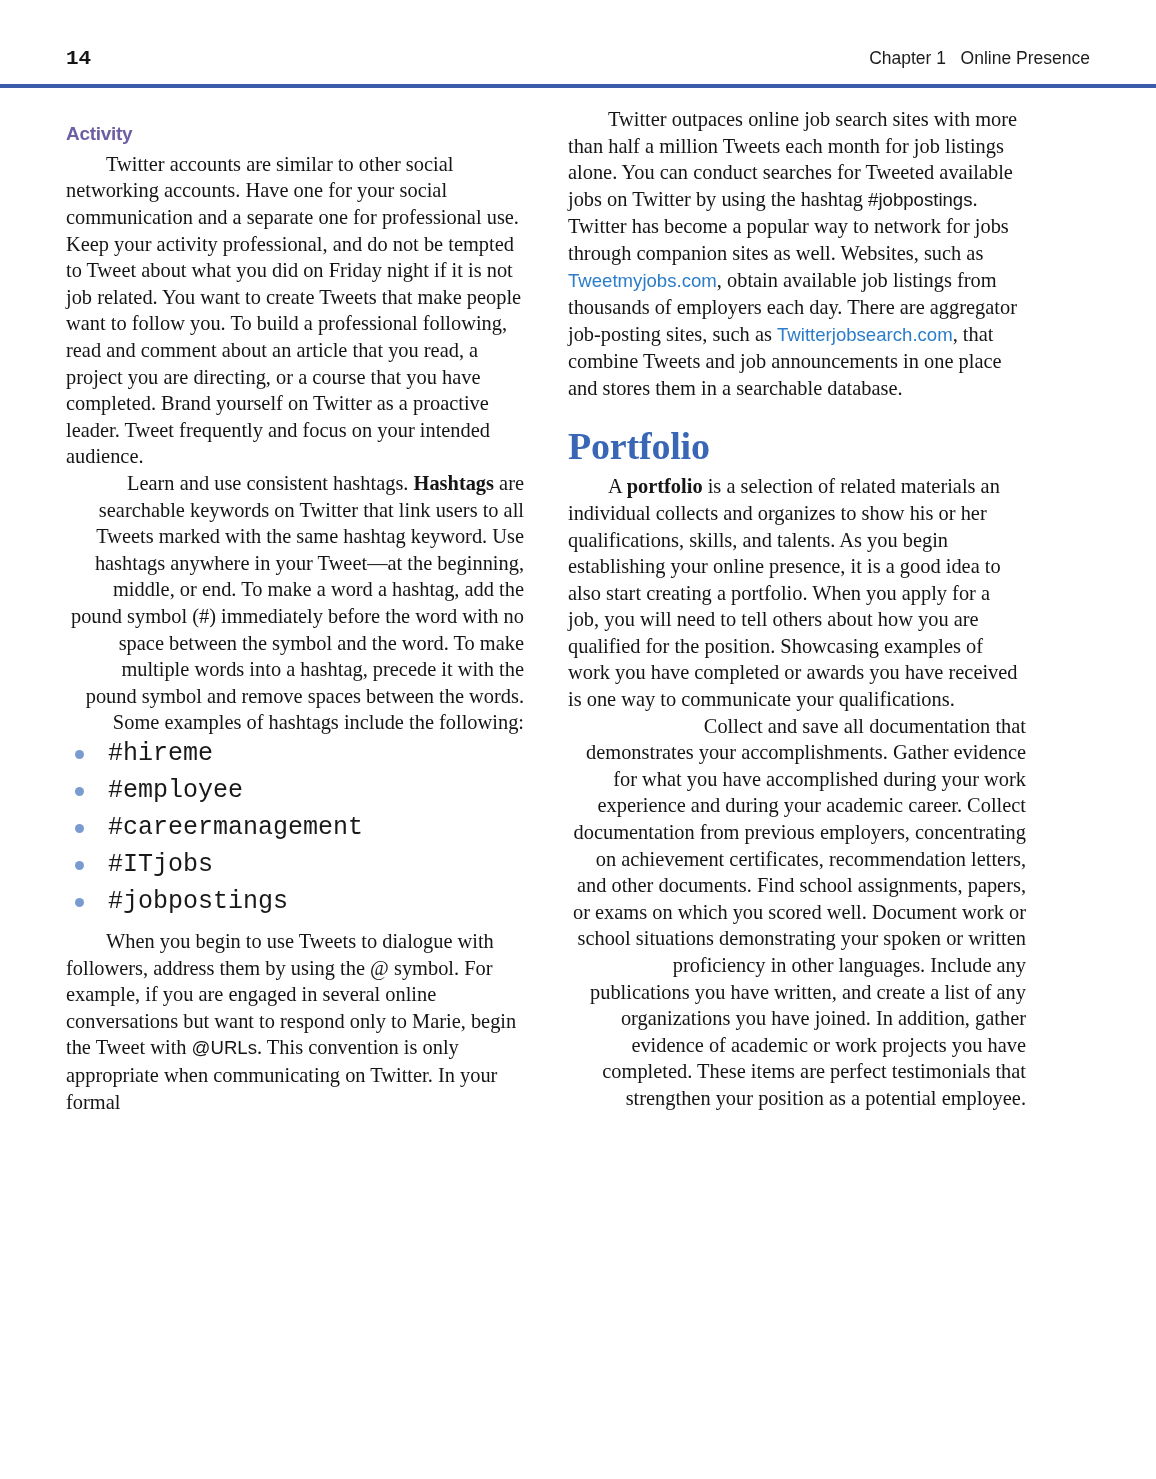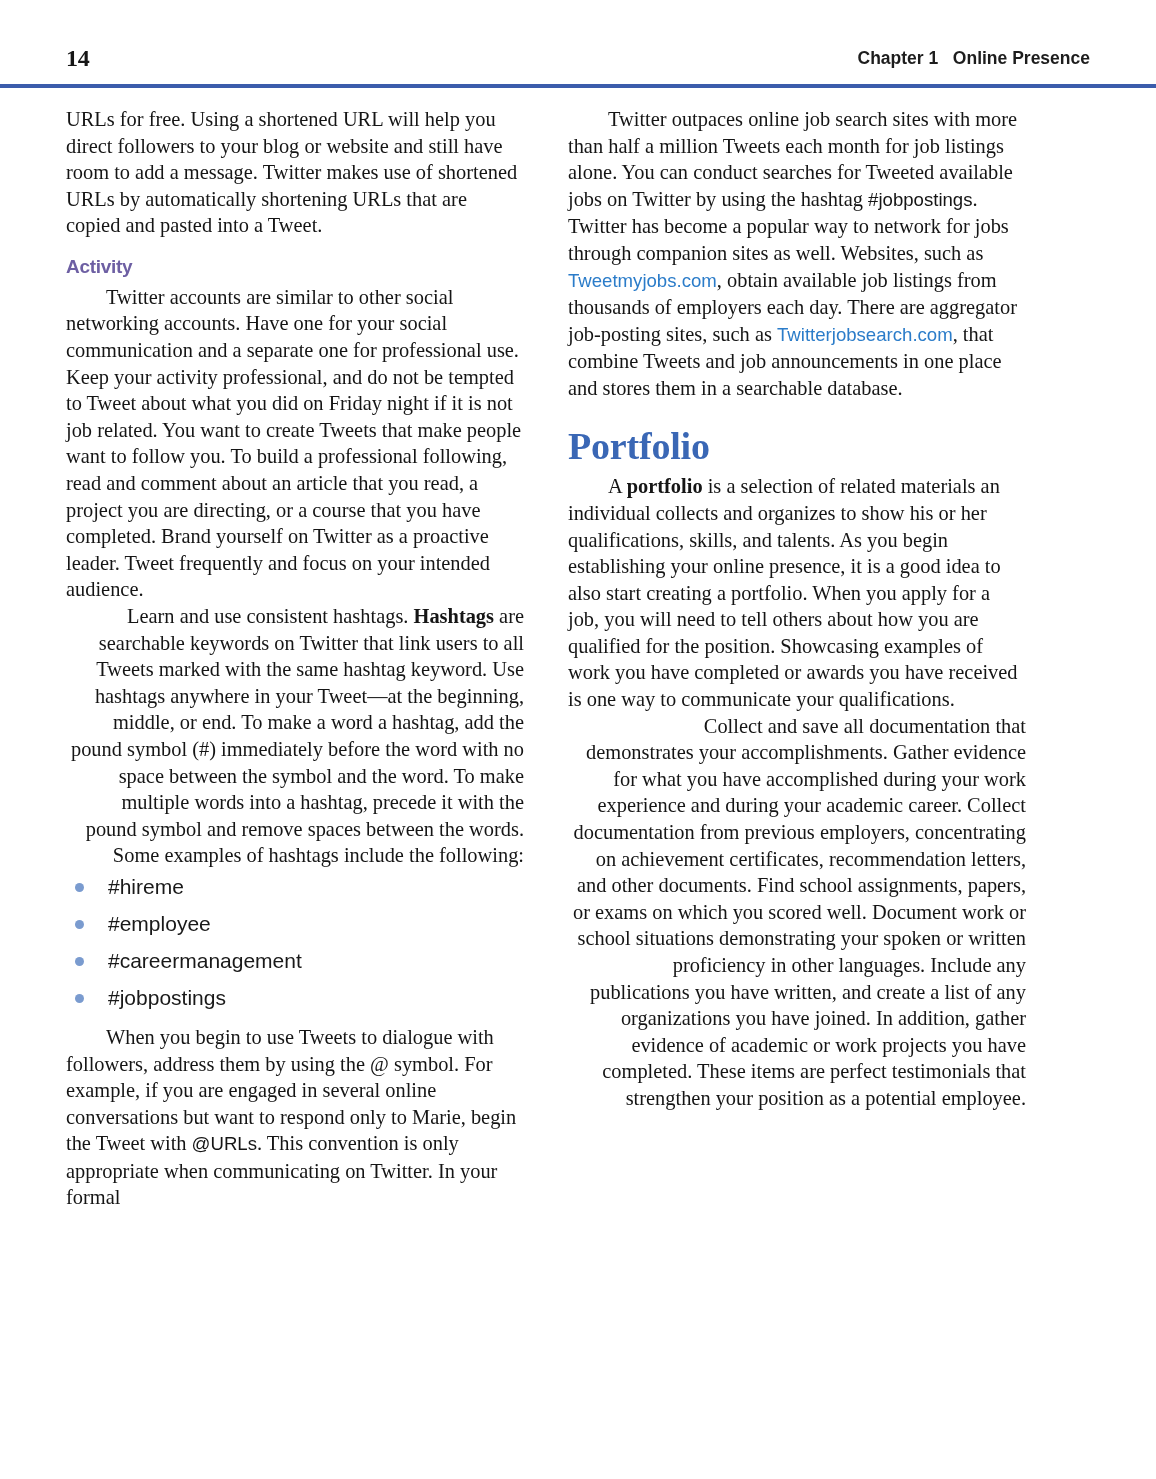--- a/index.html
+++ b/index.html
@@ -23,30 +23,30 @@
     top: 38px;
     width: 1156px;
     height: 40px;
     box-sizing: border-box;
     padding: 0 66px 0 66px;
     display: flex;
     align-items: center;
     justify-content: space-between;
   }
   .folio {
-    font-family: Liberation Serif, serif;
-    font-size: 24px;
+    font-family: Liberation Mono, monospace;
+    font-size: 21px;
     font-weight: bold;
     color: #161616;
     letter-spacing: -0.2px;
   }
   .runhead-right {
     font-family: "Liberation Sans", sans-serif;
     font-size: 17.5px;
-    font-weight: bold;
+    font-weight: normal;
     color: #1d1d1d;
     white-space: pre;
   }
   .rule {
     position: absolute;
     left: 0;
     top: 84px;
     width: 1156px;
     height: 4px;
     background: #3b5cab;
@@ -121,22 +121,22 @@
   
   ul.hashlist {
     list-style: none;
     margin: 7px 0 7px 0;
     padding: 0;
   }
   ul.hashlist li {
     position: relative;
     padding-left: 42px;
     margin: 0 0 15px 0;
-    font-family: Liberation Sans, sans-serif;
-    font-size: 21px;
+    font-family: Liberation Mono, monospace;
+    font-size: 25px;
     color: #191919;
     line-height: 22px;
   }
   ul.hashlist li .dot {
     position: absolute;
     left: 9px;
     top: 7px;
     width: 9px;
     height: 9px;
     border-radius: 50%;
@@ -152,32 +152,32 @@
   <div class="runhead">
     <span class="folio">14</span>
     <span class="runhead-right">Chapter 1   Online Presence</span>
   </div>
   <div class="rule"></div>
 
   <div class="columns">
 
     <div class="col">
 
-      <p class="body">URLs for free. Using a shortened URL will help you direct followers to your blog or website and still have room to add a message. Twitter makes use of shortened URLs by automatically shortening URLs that are copied and pasted into a Tweet.</p>
 
       <h2 class="h-activity">Activity</h2>
 
       <p class="body indent">Twitter accounts are similar to other social networking accounts. Have one for your social communication and a separate one for professional use. Keep your activity professional, and do not be tempted to Tweet about what you did on Friday night if it is not job related. You want to create Tweets that make people want to follow you. To build a professional following, read and comment about an article that you read, a project you are directing, or a course that you have completed. Brand yourself on Twitter as a proactive leader. Tweet frequently and focus on your intended audience.</p>
 
       <p class="body indent"><span>Learn and use consistent hashtags. </span><b class="term">Hashtags</b><span> are searchable keywords on Twitter that link users to all Tweets marked with the same hashtag keyword. Use hashtags anywhere in your Tweet—at the beginning, middle, or end. To make a word a hashtag, add the pound symbol (#) immediately before the word with no space between the symbol and the word. To make multiple words into a hashtag, precede it with the pound symbol and remove spaces between the words. Some examples of hashtags include the following:</span></p>
 
       <ul class="hashlist">
         <li><span class="dot"></span><span>#hireme</span></li>
         <li><span class="dot"></span><span>#employee</span></li>
         <li><span class="dot"></span><span>#careermanagement</span></li>
+        <li><span class="dot"></span><span>#ITjobs</span></li>
         <li><span class="dot"></span><span>#jobpostings</span></li>
       </ul>
 
       <p class="body indent"><span>When you begin to use Tweets to dialogue with followers, address them by using the @ symbol. For example, if you are engaged in several online conversations but want to respond only to Marie, begin the Tweet with </span><span class="sans">@URLs</span><span>. This convention is only appropriate when communicating on Twitter. In your formal</span></p>
 
     </div>
 
     <div class="col">
 
 

